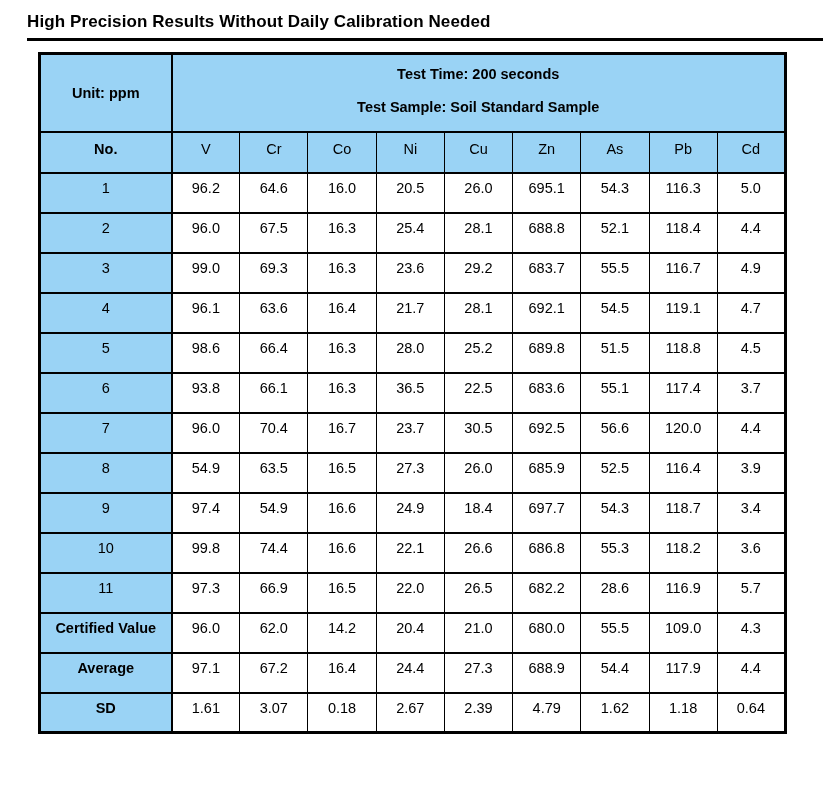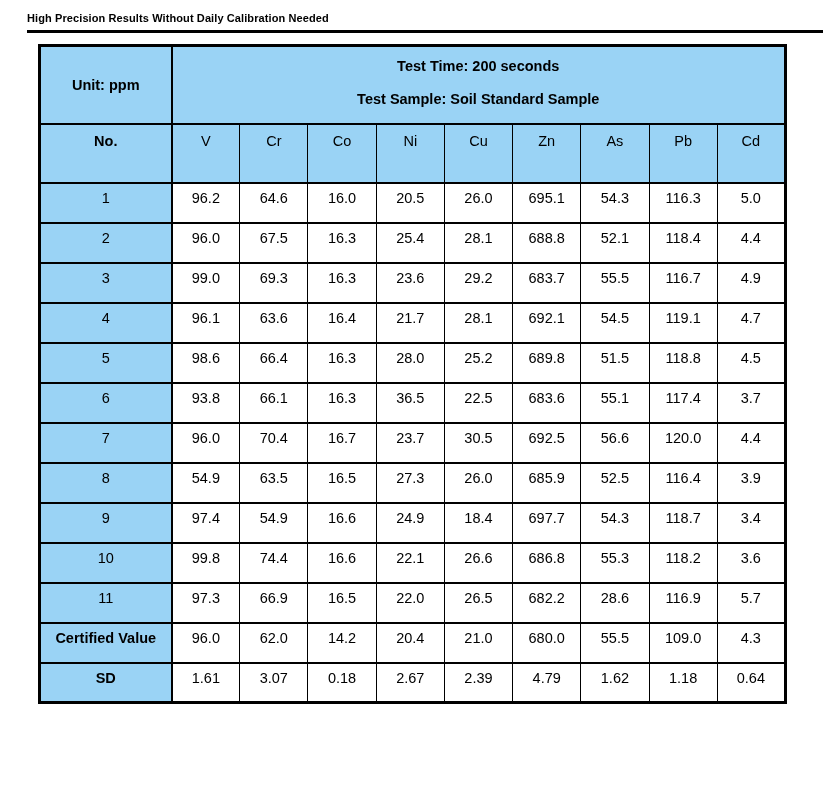--- a/index.html
+++ b/index.html
@@ -5,21 +5,21 @@
   * { box-sizing: border-box; }
   html, body {
     margin: 0; padding: 0;
     width: 825px; height: 799px;
     background: #ffffff;
     color: #000000;
     font-family: "Liberation Sans", sans-serif;
     overflow: hidden;
   }
   .page-title {
-    font-size: 11px;
+    font-size: 17px;
     font-weight: bold;
     margin: 12px 0 0 27px;
     width: 796px;
     padding-bottom: 6px;
     border-bottom: 3px solid #000;
     letter-spacing: 0.1px;
   }
   table.results-table {
     border-collapse: collapse;
     table-layout: fixed;
@@ -39,21 +39,21 @@
   .blue { background: var(--header-blue, #9AD3F5); }
   tr.info-row th { height: 78px; border-bottom-width: 2.5px; }
   .unit-cell {
     font-weight: bold;
     vertical-align: middle;
     border-right-width: 2.5px;
   }
   .info-cell { vertical-align: top; padding-top: 11px; font-weight: bold; }
   .info-cell .line2 { margin-top: 17px; }
   tr.col-header-row th {
-    height: 59px;
+    height: 41px;
     vertical-align: top;
     padding-top: 8px;
     border-bottom-width: 2.5px;
   }
   tr.col-header-row th.no-cell { font-weight: bold; border-right-width: 2.5px; }
   tbody td {
     height: 40px;
     vertical-align: top;
     padding-top: 6px;
     background: #ffffff;
@@ -243,20 +243,32 @@
           <td>62.0</td>
           <td>14.2</td>
           <td>20.4</td>
           <td>21.0</td>
           <td>680.0</td>
           <td>55.5</td>
           <td>109.0</td>
           <td>4.3</td>
         </tr>
         <tr class="bold">
+          <td class="row-label">Average</td>
+          <td>97.1</td>
+          <td>67.2</td>
+          <td>16.4</td>
+          <td>24.4</td>
+          <td>27.3</td>
+          <td>688.9</td>
+          <td>54.4</td>
+          <td>117.9</td>
+          <td>4.4</td>
+        </tr>
+        <tr class="bold">
           <td class="row-label">SD</td>
           <td>1.61</td>
           <td>3.07</td>
           <td>0.18</td>
           <td>2.67</td>
           <td>2.39</td>
           <td>4.79</td>
           <td>1.62</td>
           <td>1.18</td>
           <td>0.64</td>

